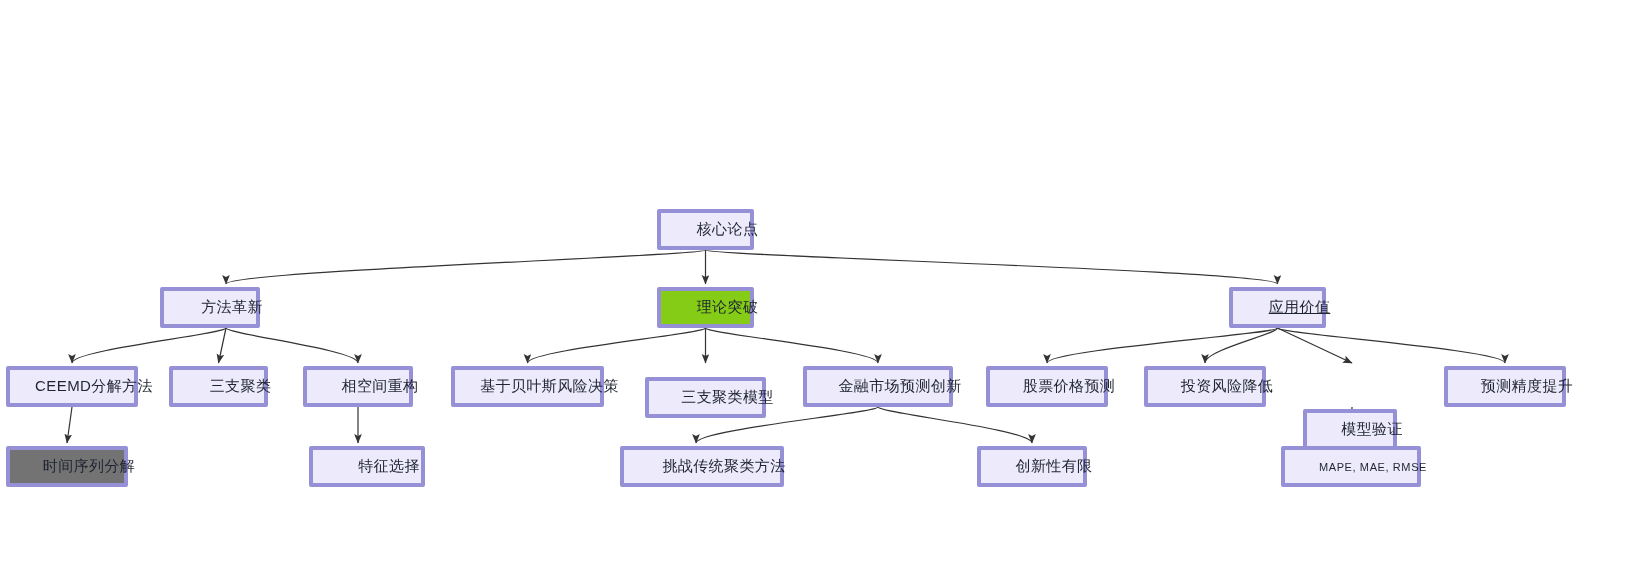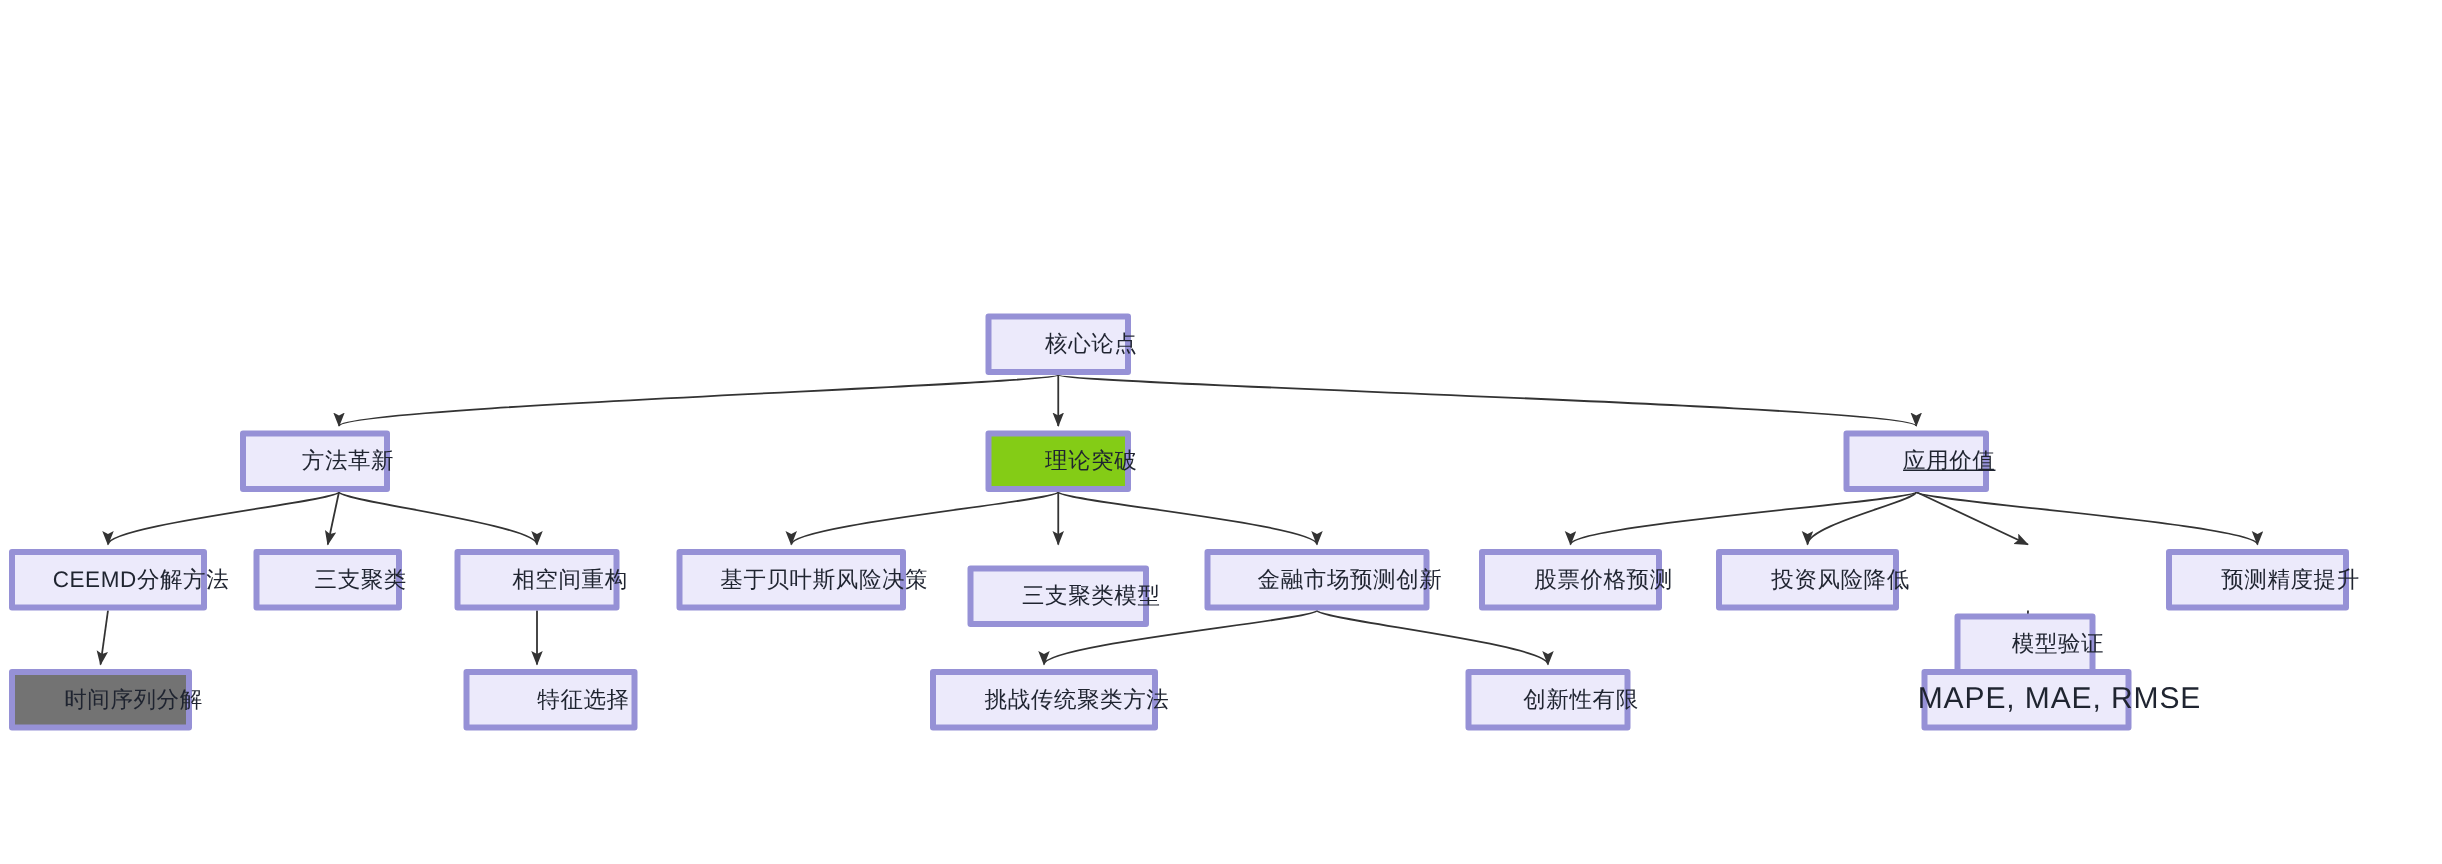--- a/index.html
+++ b/index.html
@@ -17,21 +17,21 @@
     border:4px solid #404040;
     border-radius:2px;
     display:flex;align-items:center;justify-content:center;
     color:#1f2430;
     font-size:15px;
     letter-spacing:0.4px;
     white-space:nowrap;
     z-index:2;
     padding-left:44px;
   }
-  .node.latin{font-size:20px;letter-spacing:0.6px;}
+  .node.latin{font-size:11px;letter-spacing:0.6px;}
 </style>
 </head>
 <body>
 
 <div id="canvas">
   <svg class="edges" viewBox="0 0 1628 576">
     <defs>
       <marker id="arrowhead" markerWidth="9" markerHeight="9" refX="7.5" refY="3.2" orient="auto" markerUnits="strokeWidth">
         <path d="M0,0 L8,3.2 L0,6.4 L1.6,3.2 z" fill="#333333"></path>
       </marker>
@@ -99,21 +99,21 @@
       </div>
       <div class="node" style="left: 1444px; top: 366px; width: 122px; height: 41px; background: rgb(236, 234, 251); border-color: rgb(150, 145, 214);">
         <span>预测精度提升</span>
       </div>
       <div class="node" style="left: 6px; top: 446px; width: 122px; height: 41px; background: #737373; border-color: rgb(150, 145, 214);">
         <span>时间序列分解</span>
       </div>
       <div class="node" style="left: 309px; top: 446px; width: 116px; height: 41px; background: rgb(236, 234, 251); border-color: rgb(150, 145, 214);">
         <span>特征选择</span>
       </div>
-      <div class="node" style="left: 620px; top: 446px; width: 152px; height: 41px; background: rgb(236, 234, 251); border-color: rgb(150, 145, 214);">
+      <div class="node" style="left: 620px; top: 446px; width: 164px; height: 41px; background: rgb(236, 234, 251); border-color: rgb(150, 145, 214);">
         <span>挑战传统聚类方法</span>
       </div>
       <div class="node" style="left: 977px; top: 446px; width: 110px; height: 41px; background: rgb(236, 234, 251); border-color: rgb(150, 145, 214);">
         <span>创新性有限</span>
       </div>
       <div class="node latin" style="left: 1281px; top: 446px; width: 140px; height: 41px; background: rgb(236, 234, 251); border-color: rgb(150, 145, 214);">
         <span>MAPE, MAE, RMSE</span>
       </div>
     </div>
 </div>

